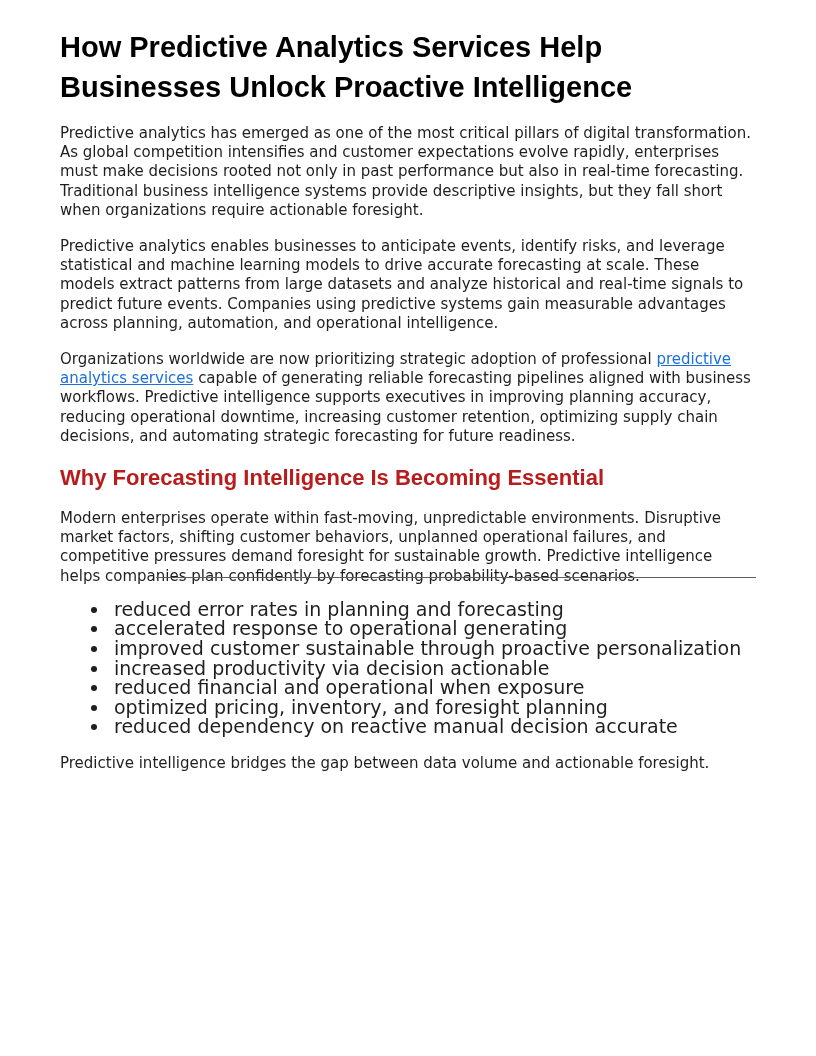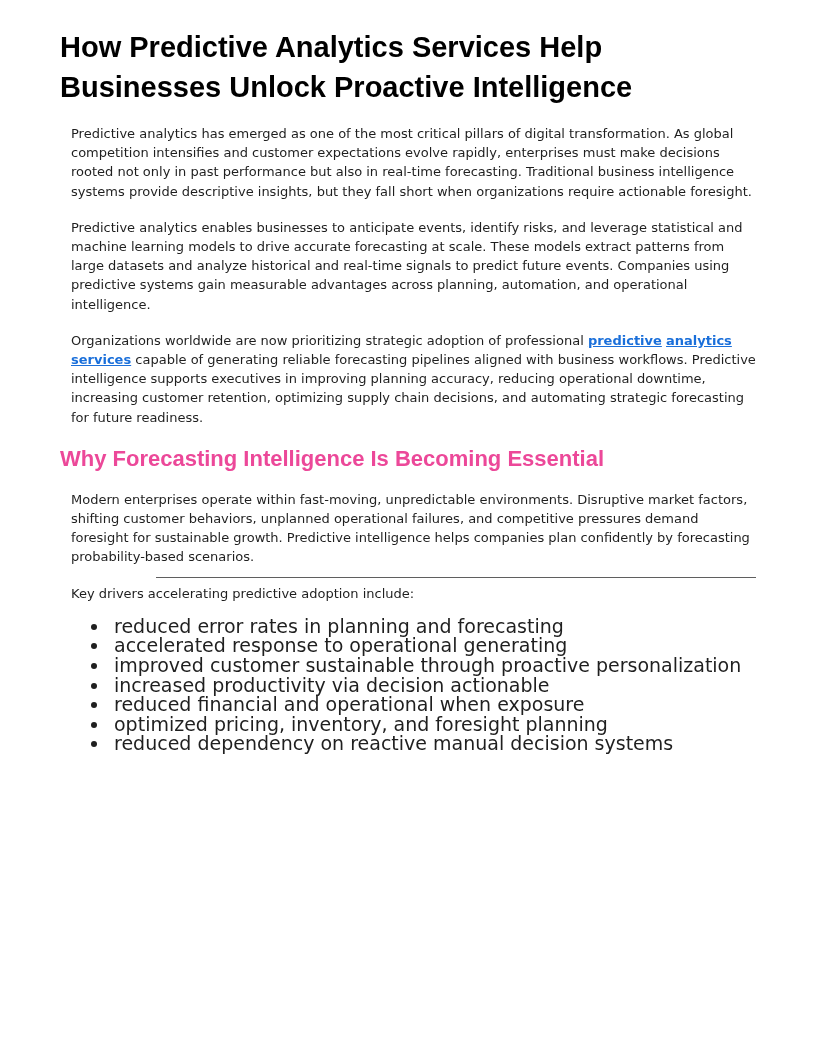--- a/index.html
+++ b/index.html
@@ -20,30 +20,30 @@
     line-height: 40px;
     font-weight: bold;
     color: #000000;
     margin: 27px 0 6px 0;
   }
   h2.section-heading {
     font-family: "Liberation Sans", sans-serif;
     font-size: 22px;
     line-height: 29px;
     font-weight: bold;
-    color: #ec4899;
+    color: #b91c1c;
     margin: 17px 0 10px 0;
   }
   p.body-text {
-    font-size: 13px;
+    font-size: 15px;
     line-height: 19.2px;
-    margin: 17px 0 0 11px;
+    margin: 17px 0 0 0;
   }
   a.doc-link {
-    font-weight: bold;
+    font-weight: normal;
     text-decoration: underline;
     cursor: pointer;
   }
   ul.driver-list {
     margin: 14px 0 0 0;
     padding: 0 0 0 50px;
     font-size: 19px;
     line-height: 19.6px;
   }
   ul.driver-list li { margin: 0; padding-left: 4px; }
@@ -66,28 +66,28 @@
   <p class="body-text">Predictive analytics has emerged as one of the most critical pillars of digital transformation. As global competition intensifies and customer expectations evolve rapidly, enterprises must make decisions rooted not only in past performance but also in real-time forecasting. Traditional business intelligence systems provide descriptive insights, but they fall short when organizations require actionable foresight.</p>
 
   <p class="body-text">Predictive analytics enables businesses to anticipate events, identify risks, and leverage statistical and machine learning models to drive accurate forecasting at scale. These models extract patterns from large datasets and analyze historical and real-time signals to predict future events. Companies using predictive systems gain measurable advantages across planning, automation, and operational intelligence.</p>
 
   <p class="body-text"><span>Organizations worldwide are now prioritizing strategic adoption of professional </span><a class="doc-link" style="color: rgb(26, 111, 218);">predictive</a> <a class="doc-link" style="color: rgb(26, 111, 218);">analytics services</a><span> capable of generating reliable forecasting pipelines aligned with business workflows. Predictive intelligence supports executives in improving planning accuracy, reducing operational downtime, increasing customer retention, optimizing supply chain decisions, and automating strategic forecasting for future readiness.</span></p>
 
   <h2 class="section-heading">Why Forecasting Intelligence Is Becoming Essential</h2>
 
   <p class="body-text">Modern enterprises operate within fast-moving, unpredictable environments. Disruptive market factors, shifting customer behaviors, unplanned operational failures, and competitive pressures demand foresight for sustainable growth. Predictive intelligence helps companies plan confidently by forecasting probability-based scenarios.</p>
 
-  <p class="body-text">Key drivers accelerating predictive adoption include:</p>
 
   <ul class="driver-list">
     <li>reduced error rates in planning and forecasting</li>
     <li>accelerated response to operational generating</li>
     <li>improved customer sustainable through proactive personalization</li>
     <li>increased productivity via decision actionable</li>
     <li>reduced financial and operational when exposure</li>
     <li>optimized pricing, inventory, and foresight planning</li>
-    <li>reduced dependency on reactive manual decision systems</li>
+    <li>reduced dependency on reactive manual decision accurate</li>
   </ul>
 
+  <p class="body-text">Predictive intelligence bridges the gap between data volume and actionable foresight.</p>
 
   <div class="rule-overlay" style="border-top-color: rgb(95, 95, 95);"></div>
 
 </div>
 
 </body></html>

